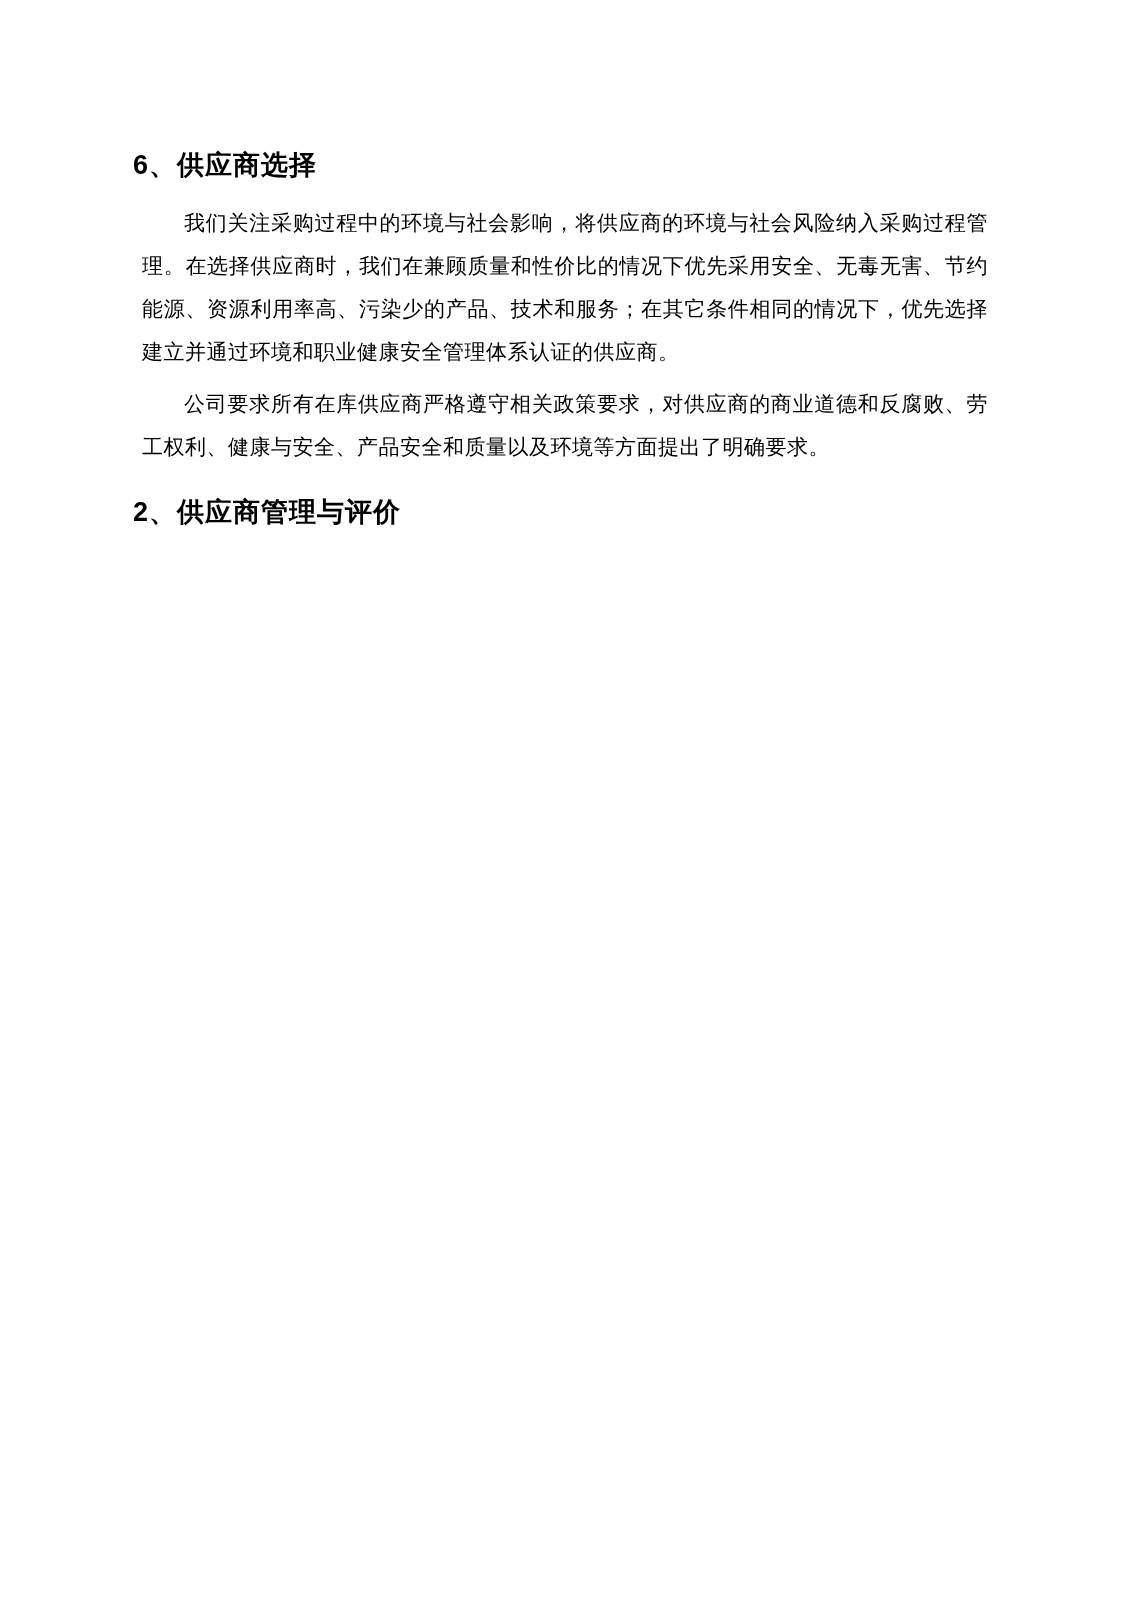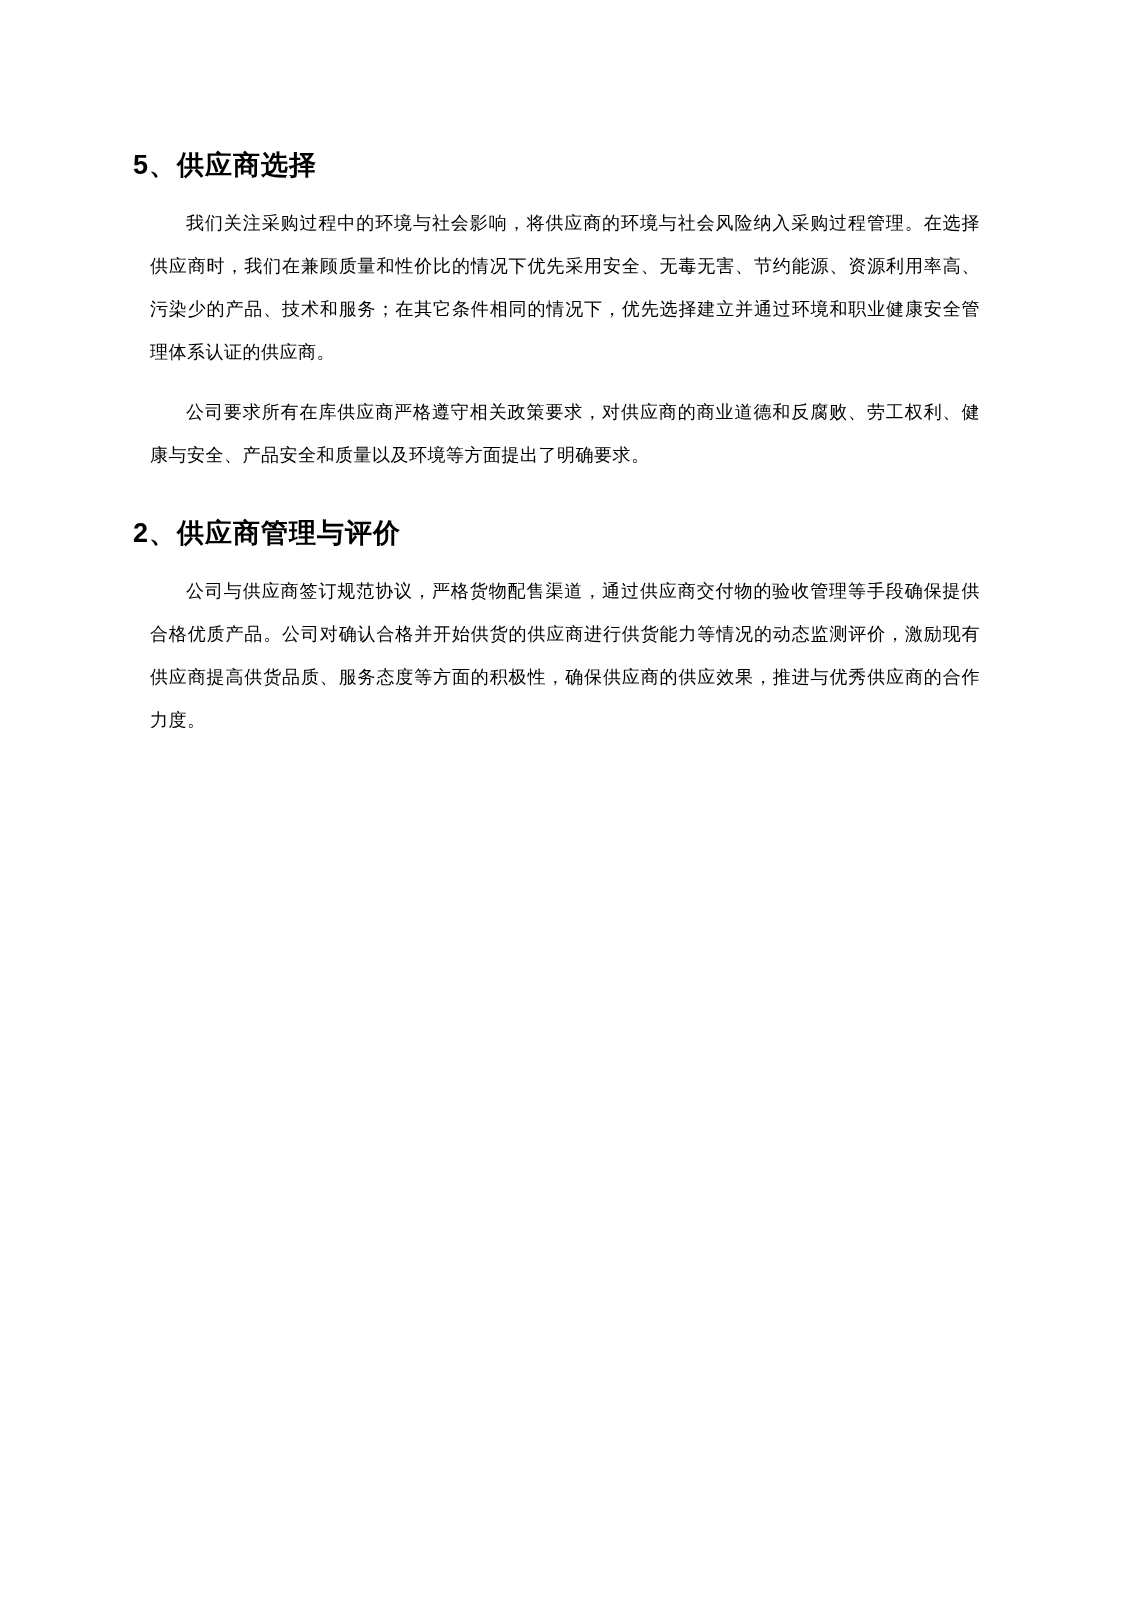--- a/index.html
+++ b/index.html
@@ -21,43 +21,42 @@
   }
   .section-heading {
     font-size: 27px;
     font-weight: 700;
     line-height: 40px;
     margin: 0 0 16px 0;
     color: #000000;
     letter-spacing: 1px;
   }
   .section-heading.second {
-    margin-top: 36px;
+    margin-top: 24px;
   }
   .body-paragraph {
-    font-size: 18px;
+    font-size: 21px;
     line-height: 43px;
-    margin: 17px;
+    margin: 9px;
     text-align: justify;
     text-justify: inter-ideograph;
     text-indent: 2em;
     color: #000000;
     letter-spacing: 0.5px;
     word-break: break-all;
   }
 </style>
 </head>
 <body>
 
 <div class="page">
 
   <section>
-    <h1 class="section-heading">5、供应商选择</h1>
+    <h1 class="section-heading">6、供应商选择</h1>
     <p class="body-paragraph">我们关注采购过程中的环境与社会影响，将供应商的环境与社会风险纳入采购过程管理。在选择供应商时，我们在兼顾质量和性价比的情况下优先采用安全、无毒无害、节约能源、资源利用率高、污染少的产品、技术和服务；在其它条件相同的情况下，优先选择建立并通过环境和职业健康安全管理体系认证的供应商。</p>
     <p class="body-paragraph">公司要求所有在库供应商严格遵守相关政策要求，对供应商的商业道德和反腐败、劳工权利、健康与安全、产品安全和质量以及环境等方面提出了明确要求。</p>
   </section>
 
   <section>
     <h1 class="section-heading second">2、供应商管理与评价</h1>
-    <p class="body-paragraph">公司与供应商签订规范协议，严格货物配售渠道，通过供应商交付物的验收管理等手段确保提供合格优质产品。公司对确认合格并开始供货的供应商进行供货能力等情况的动态监测评价，激励现有供应商提高供货品质、服务态度等方面的积极性，确保供应商的供应效果，推进与优秀供应商的合作力度。</p>
   </section>
 
 </div>
 
 </body></html>

